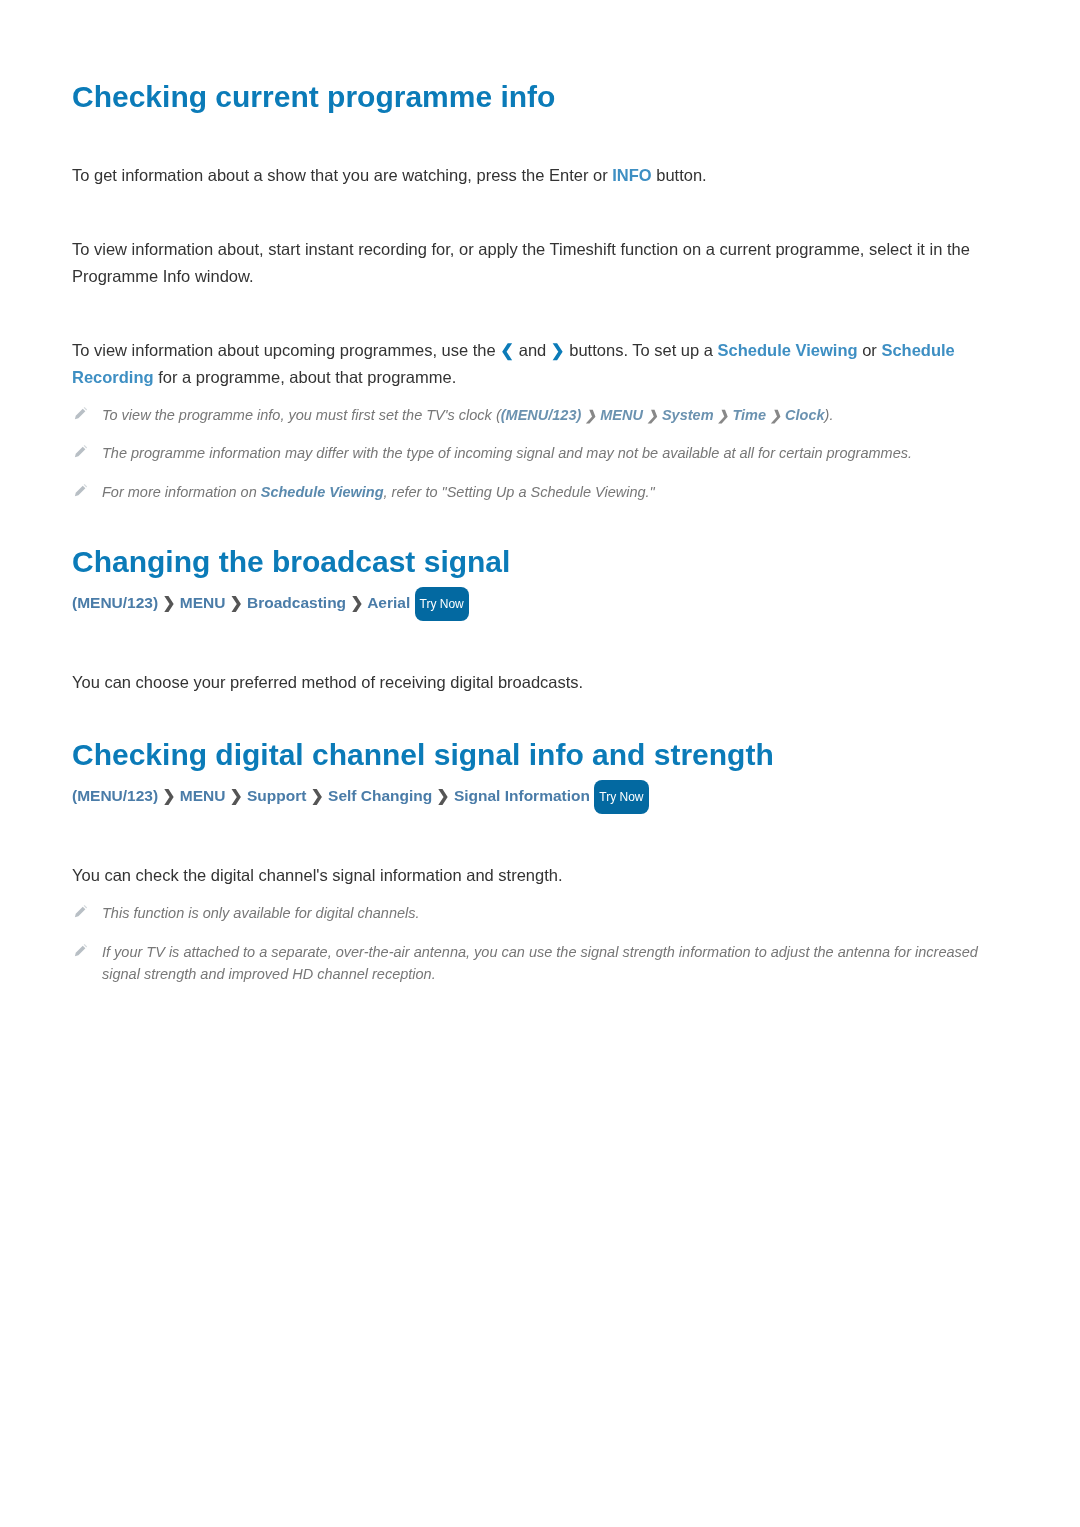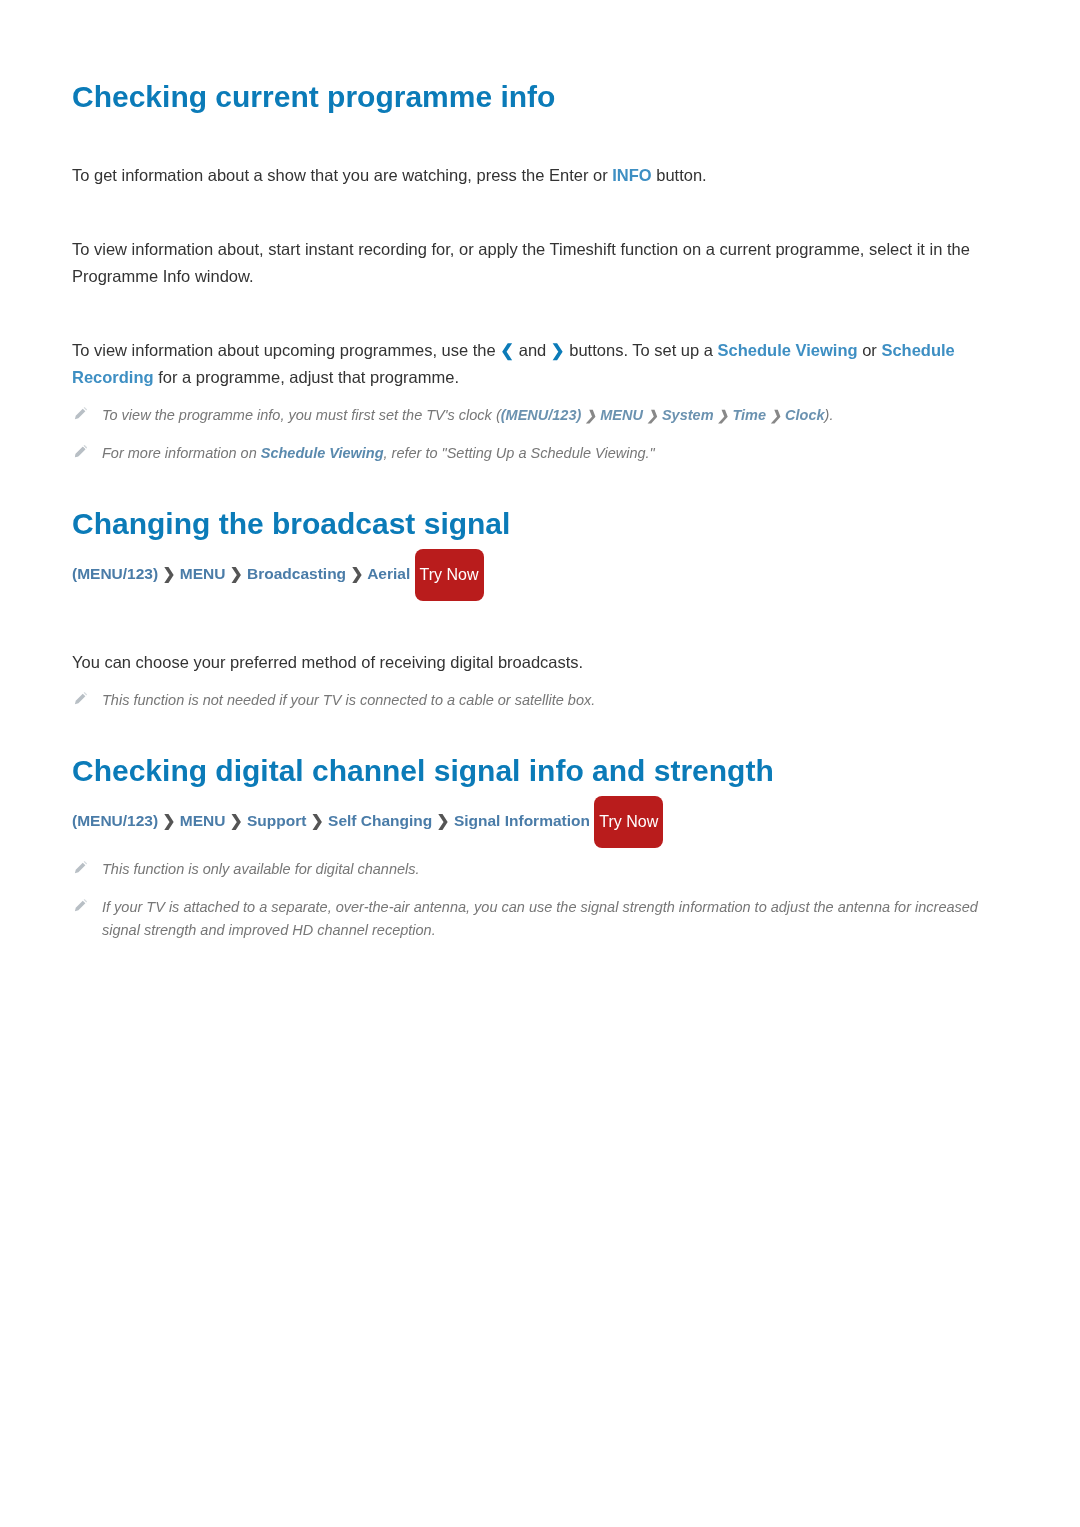--- a/index.html
+++ b/index.html
@@ -42,24 +42,24 @@
       display: inline-block;
       color: #0b7bb8;
       font-weight: bold;
     }
     .info-link {
       color: #3e8fc3;
       font-weight: 600;
     }
     .try-now {
       display: inline-block;
-      background: #b91c1c;
+      background: #0369a1;
       color: #fff;
-      font-size: 16px;
-      padding: 17px 5px;
+      font-size: 12px;
+      padding: 10px 5px;
       border-radius: 8px;
       font-weight: 500;
       vertical-align: middle;
     }
     .note-list {
       list-style: none;
       padding-left: 30px;
       margin-top: 6px;
       font-style: italic;
     }
@@ -102,21 +102,21 @@
 <div class="section">
   <h2>Checking current programme info</h2>
 
   <p class="intro-para">
     <span>To get information about a show that you are watching, press the Enter or </span><span class="info-link">INFO</span><span> button.</span>
   </p>
 
   <p class="intro-para">To view information about, start instant recording for, or apply the Timeshift function on a current programme, select it in the Programme Info window.</p>
 
   <p class="intro-para">
-    <span>To view information about upcoming programmes, use the </span><span class="chevron-left-blue">❮</span><span> and </span><span class="chevron-right-blue">❯</span><span> buttons. To set up a </span><span class="info-link">Schedule Viewing</span><span> or </span><span class="info-link">Schedule Recording</span><span> for a programme, adjust that programme.</span>
+    <span>To view information about upcoming programmes, use the </span><span class="chevron-left-blue">❮</span><span> and </span><span class="chevron-right-blue">❯</span><span> buttons. To set up a </span><span class="info-link">Schedule Viewing</span><span> or </span><span class="info-link">Schedule Recording</span><span> for a programme, about that programme.</span>
   </p>
 
   <ul class="note-list">
     <li>
       <svg class="note-icon" viewBox="0 0 16 16">
           <path fill="#b8bfc5" d="M2 11l8-8 3 3-8 8-4 1 1-4z"></path>
           <path fill="#d5dade" d="M11 2l1-1 3 3-1 1-3-3z"></path>
         </svg>
       <span>To view the programme info, you must first set the TV's clock (</span><span class="note-menu-link">(MENU/123)</span>
       <span class="note-chevron">❯</span>
@@ -127,20 +127,21 @@
       <span class="note-menu-link">Time</span>
       <span class="note-chevron">❯</span>
       <span class="note-menu-link">Clock</span><span>).</span>
     </li>
 
     <li>
       <svg class="note-icon" viewBox="0 0 16 16">
           <path fill="#b8bfc5" d="M2 11l8-8 3 3-8 8-4 1 1-4z"></path>
           <path fill="#d5dade" d="M11 2l1-1 3 3-1 1-3-3z"></path>
         </svg>
+      <span>The programme information may differ with the type of incoming signal and may not be available at all for certain programmes.</span>
     </li>
 
 
     <li>
       <svg class="note-icon" viewBox="0 0 16 16">
           <path fill="#b8bfc5" d="M2 11l8-8 3 3-8 8-4 1 1-4z"></path>
           <path fill="#d5dade" d="M11 2l1-1 3 3-1 1-3-3z"></path>
         </svg>
       <span>For more information on </span><span class="note-bold-link">Schedule Viewing</span><span>, refer to "Setting Up a Schedule Viewing."</span>
     </li>
@@ -156,57 +157,49 @@
     <span>MENU</span>
     <span class="chevron-right">❯</span>
     <span>Broadcasting</span>
     <span class="chevron-right">❯</span>
     <span>Aerial</span>
     <span class="try-now">Try Now</span>
   </p>
 
   <p class="intro-para">You can choose your preferred method of receiving digital broadcasts.</p>
 
+</div>
+
+<div class="section">
+  <h2>Checking digital channel signal info and strength</h2>
+
+  <p class="menu-path">
+    <span>(MENU/123)</span>
+    <span class="chevron-right">❯</span>
+    <span>MENU</span>
+    <span class="chevron-right">❯</span>
+    <span>Support</span>
+    <span class="chevron-right">❯</span>
+    <span>Self Changing</span>
+    <span class="chevron-right">❯</span>
+    <span>Signal Information</span>
+    <span class="try-now">Try Now</span>
+  </p>
+
+  <p class="intro-para">You can check the digital channel's signal information and strength.</p>
+
   <ul class="note-list">
     <li>
       <svg class="note-icon" viewBox="0 0 16 16">
           <path fill="#b8bfc5" d="M2 11l8-8 3 3-8 8-4 1 1-4z"></path>
           <path fill="#d5dade" d="M11 2l1-1 3 3-1 1-3-3z"></path>
         </svg>
-      <span>This function is not needed if your TV is connected to a cable or satellite box.</span>
+      <span>This function is only available for digital channels.</span>
+    </li>
+    <li>
+      <svg class="note-icon" viewBox="0 0 16 16">
+          <path fill="#b8bfc5" d="M2 11l8-8 3 3-8 8-4 1 1-4z"></path>
+          <path fill="#d5dade" d="M11 2l1-1 3 3-1 1-3-3z"></path>
+        </svg>
+      <span>If your TV is attached to a separate, over-the-air antenna, you can use the signal strength information to adjust the antenna for increased signal strength and improved HD channel reception.</span>
     </li>
   </ul>
 </div>
 
-<div class="section">
-  <h2>Checking digital channel signal info and strength</h2>
-
-  <p class="menu-path">
-    <span>(MENU/123)</span>
-    <span class="chevron-right">❯</span>
-    <span>MENU</span>
-    <span class="chevron-right">❯</span>
-    <span>Support</span>
-    <span class="chevron-right">❯</span>
-    <span>Self Changing</span>
-    <span class="chevron-right">❯</span>
-    <span>Signal Information</span>
-    <span class="try-now">Try Now</span>
-  </p>
-
-
-  <ul class="note-list">
-    <li>
-      <svg class="note-icon" viewBox="0 0 16 16">
-          <path fill="#b8bfc5" d="M2 11l8-8 3 3-8 8-4 1 1-4z"></path>
-          <path fill="#d5dade" d="M11 2l1-1 3 3-1 1-3-3z"></path>
-        </svg>
-      <span>This function is only available for digital channels.</span>
-    </li>
-    <li>
-      <svg class="note-icon" viewBox="0 0 16 16">
-          <path fill="#b8bfc5" d="M2 11l8-8 3 3-8 8-4 1 1-4z"></path>
-          <path fill="#d5dade" d="M11 2l1-1 3 3-1 1-3-3z"></path>
-        </svg>
-      <span>If your TV is attached to a separate, over-the-air antenna, you can use the signal strength information to adjust the antenna for increased signal strength and improved HD channel reception.</span>
-    </li>
-  </ul>
-</div>
-
 </body></html>

